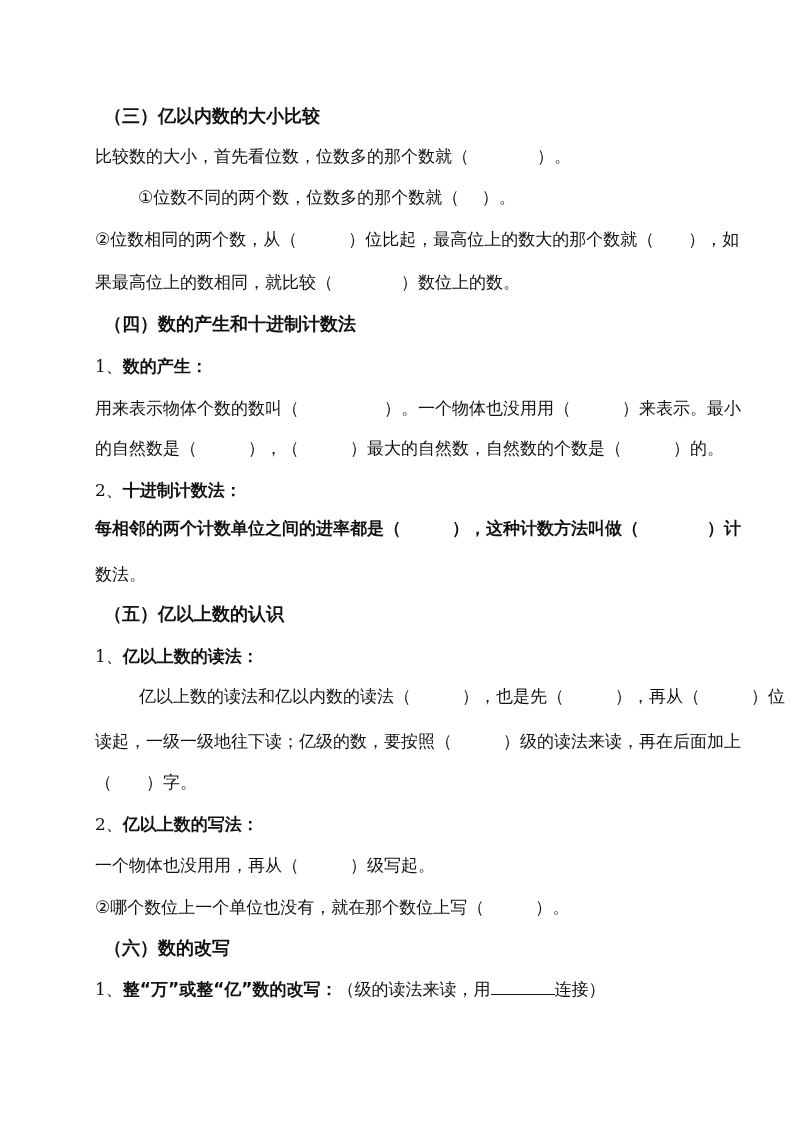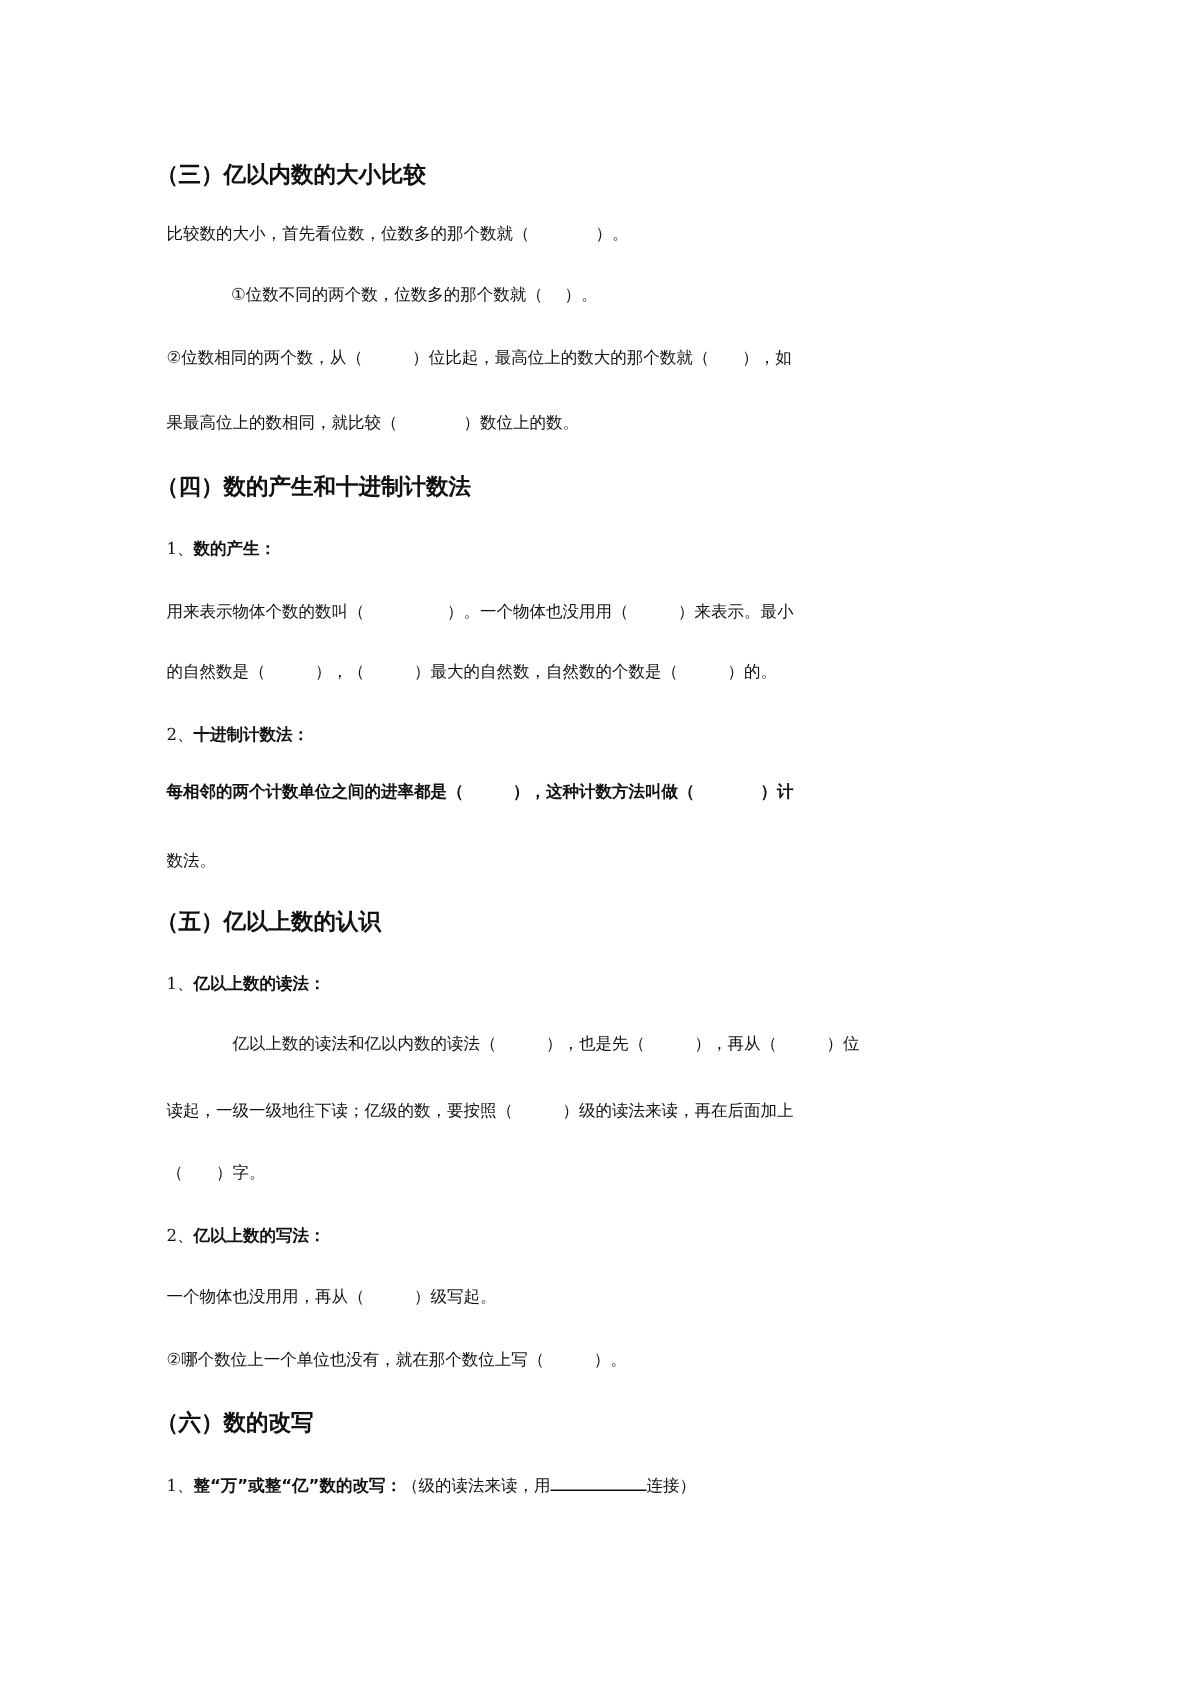--- a/index.html
+++ b/index.html
@@ -10,29 +10,29 @@
     body {
       width: 793px;
       height: 1122px;
       position: relative;
       overflow: hidden;
       font-family: "DejaVu Sans", "Liberation Sans", sans-serif;
       color: #111111;
     }
     .line {
       position: absolute;
-      left: 111px;
+      left: 95px;
       white-space: nowrap;
-      font-size: 11px;
+      font-size: 17px;
       line-height: 20px;
     }
     .heading {
       left: 104px;
       font-weight: bold;
-      font-size: 15px;
+      font-size: 18px;
     }
     .subhead .num {
       font-family: "DejaVu Serif", "Liberation Serif", serif;
       font-weight: normal;
     }
     .subhead .txt {
       font-weight: bold;
     }
     .normal {
       font-weight: normal;

